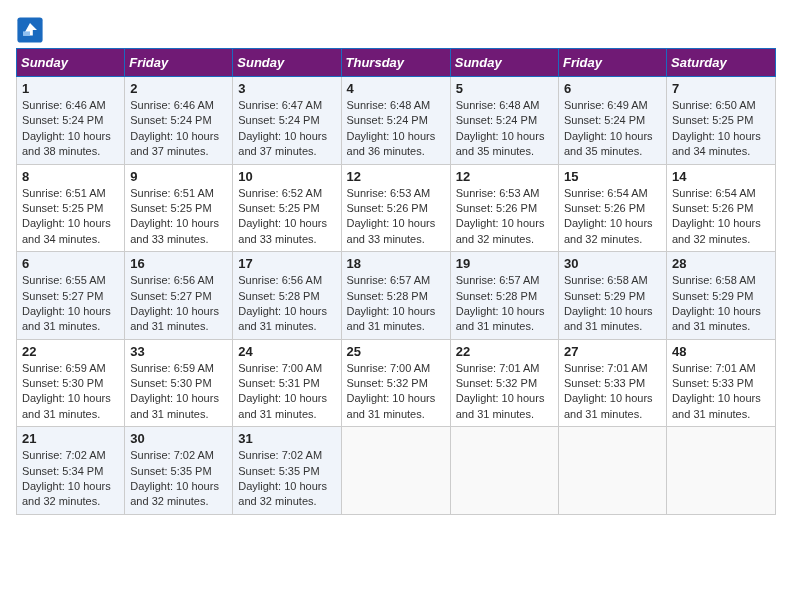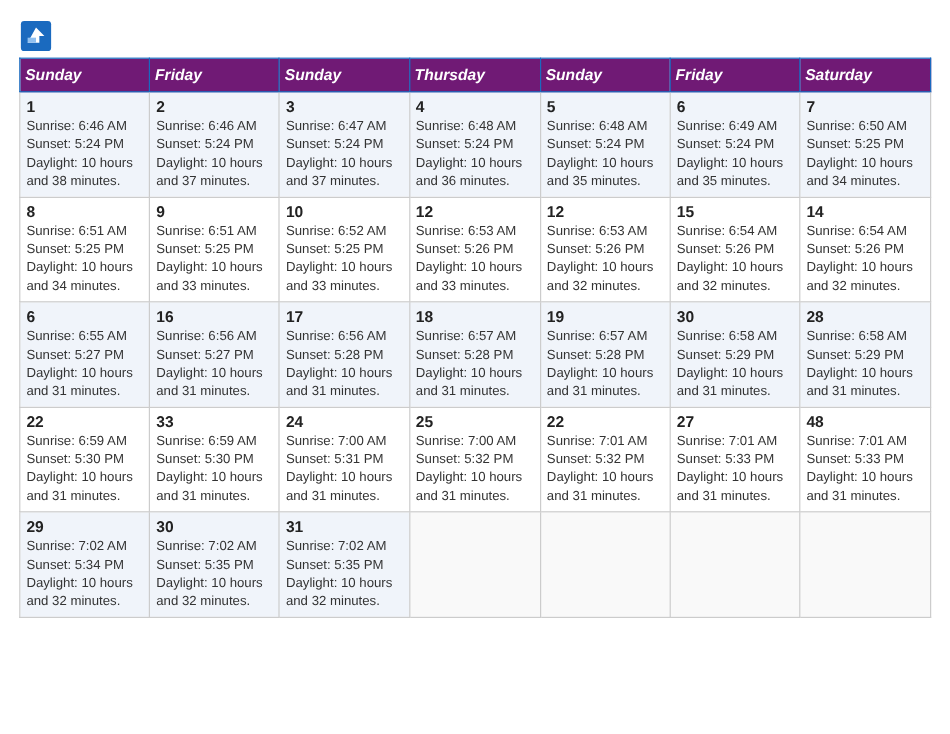--- a/index.html
+++ b/index.html
@@ -153,21 +153,21 @@
       <tr>
         <td><span class="day-num">22</span><span class="day-detail">Sunrise: 6:59 AM<br>Sunset: 5:30 PM<br>Daylight: 10 hours and 31 minutes.</span></td>
         <td><span class="day-num">33</span><span class="day-detail">Sunrise: 6:59 AM<br>Sunset: 5:30 PM<br>Daylight: 10 hours and 31 minutes.</span></td>
         <td><span class="day-num">24</span><span class="day-detail">Sunrise: 7:00 AM<br>Sunset: 5:31 PM<br>Daylight: 10 hours and 31 minutes.</span></td>
         <td><span class="day-num">25</span><span class="day-detail">Sunrise: 7:00 AM<br>Sunset: 5:32 PM<br>Daylight: 10 hours and 31 minutes.</span></td>
         <td><span class="day-num">22</span><span class="day-detail">Sunrise: 7:01 AM<br>Sunset: 5:32 PM<br>Daylight: 10 hours and 31 minutes.</span></td>
         <td><span class="day-num">27</span><span class="day-detail">Sunrise: 7:01 AM<br>Sunset: 5:33 PM<br>Daylight: 10 hours and 31 minutes.</span></td>
         <td><span class="day-num">48</span><span class="day-detail">Sunrise: 7:01 AM<br>Sunset: 5:33 PM<br>Daylight: 10 hours and 31 minutes.</span></td>
       </tr>
       <tr>
-        <td><span class="day-num">29</span><span class="day-detail">Sunrise: 7:02 AM<br>Sunset: 5:34 PM<br>Daylight: 10 hours and 32 minutes.</span></td>
+        <td><span class="day-num">21</span><span class="day-detail">Sunrise: 7:02 AM<br>Sunset: 5:34 PM<br>Daylight: 10 hours and 32 minutes.</span></td>
         <td><span class="day-num">30</span><span class="day-detail">Sunrise: 7:02 AM<br>Sunset: 5:35 PM<br>Daylight: 10 hours and 32 minutes.</span></td>
         <td><span class="day-num">31</span><span class="day-detail">Sunrise: 7:02 AM<br>Sunset: 5:35 PM<br>Daylight: 10 hours and 32 minutes.</span></td>
         <td class="empty-cell"></td>
         <td class="empty-cell"></td>
         <td class="empty-cell"></td>
         <td class="empty-cell"></td>
       </tr>
     </tbody>
 </table>
 

